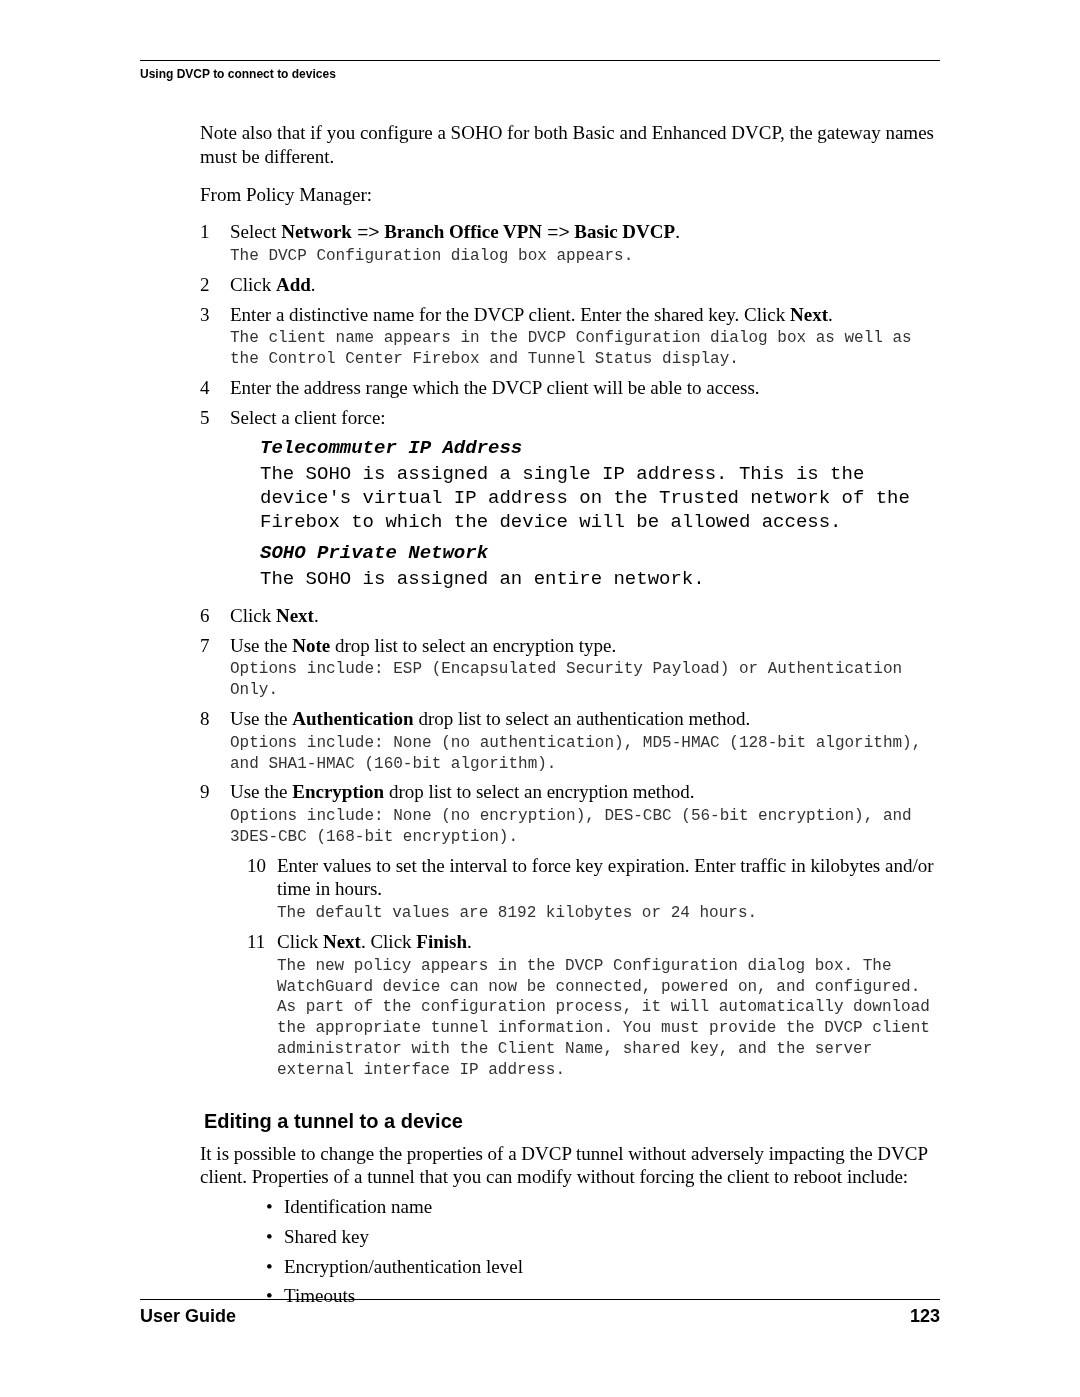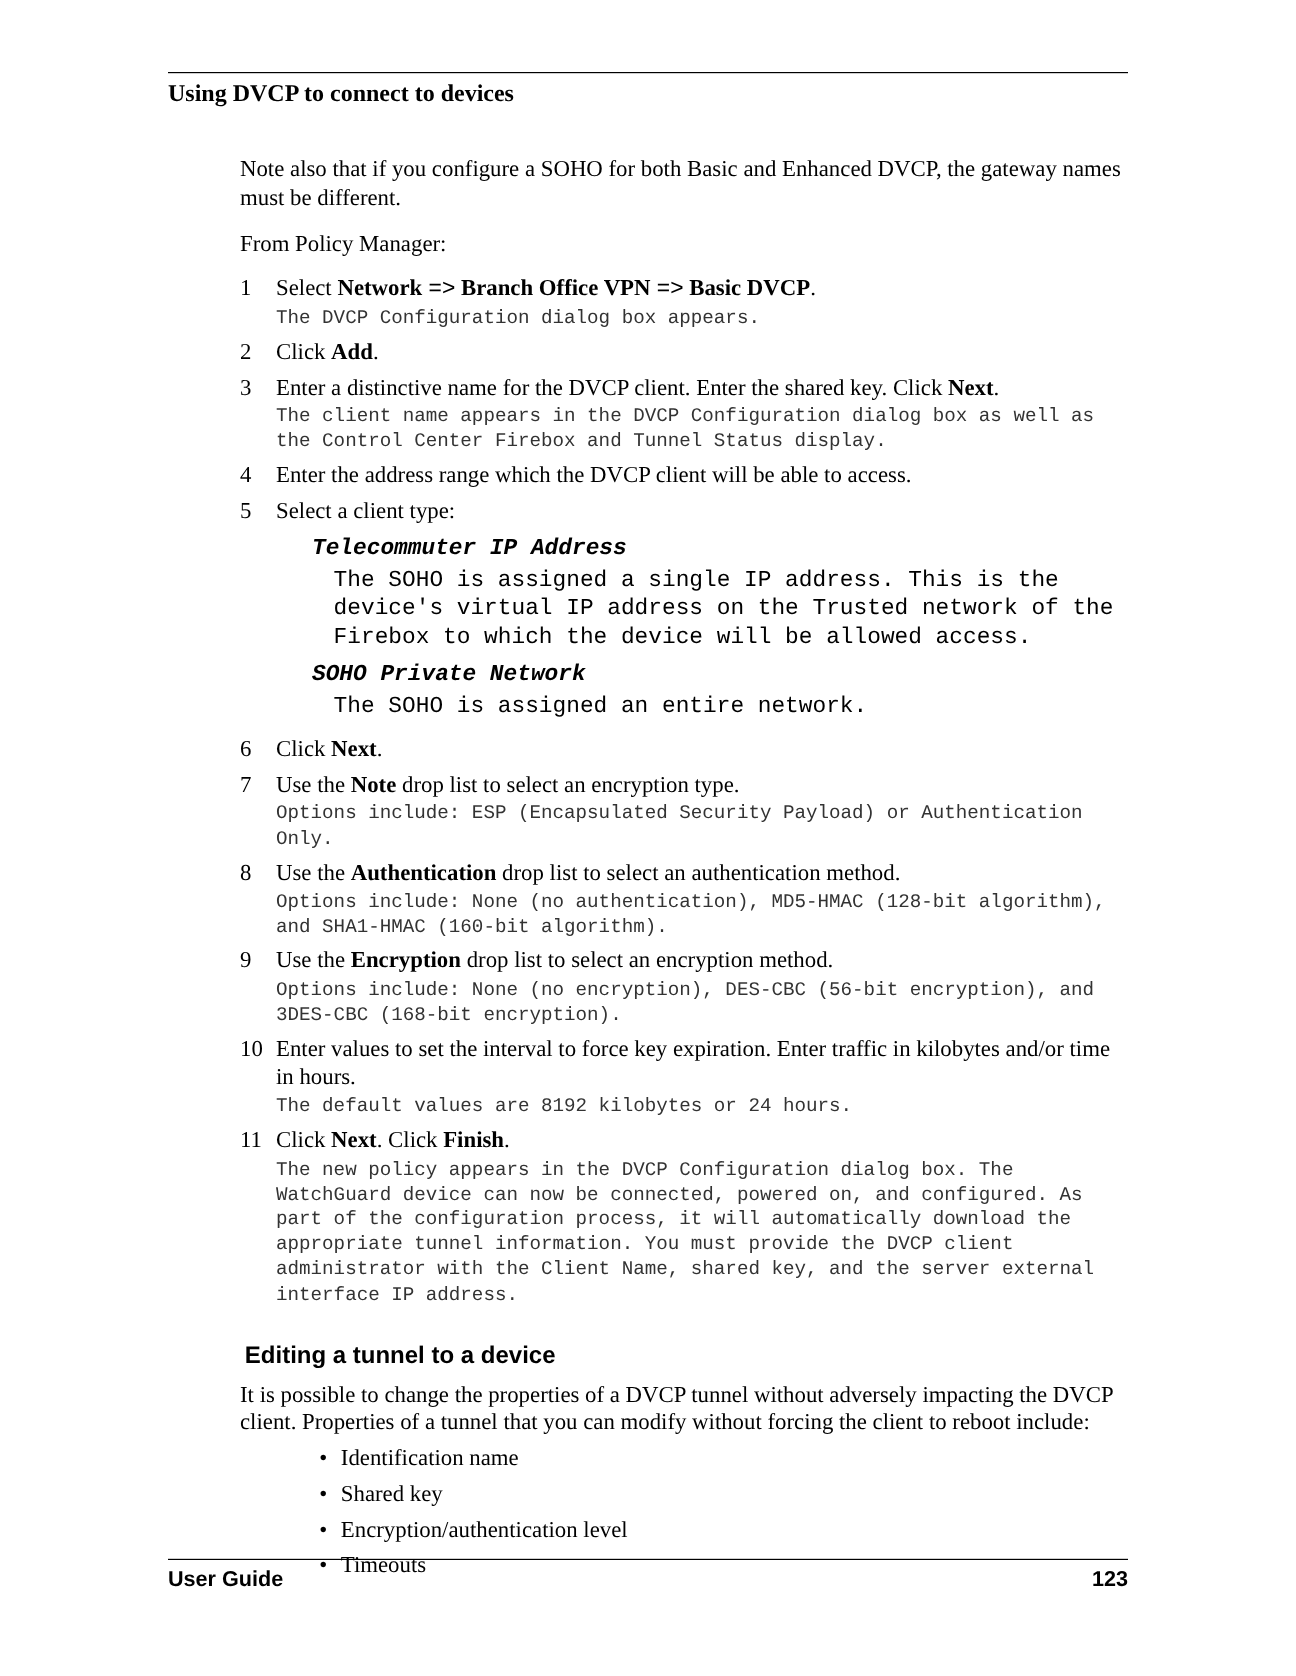--- a/index.html
+++ b/index.html
@@ -18,23 +18,23 @@
     right: 140px;
     top: 60px;
     bottom: 0;
   }
   .hrule {
     border: none;
     border-top: 1px solid #000;
     margin: 0 0 6px 0;
   }
   .header-title {
-    font-family: Liberation Serif, serif;
-    font-weight: bold;
-    font-size: 20px;
+    font-family: Liberation Sans, sans-serif;
+    font-weight: bold;
+    font-size: 12px;
     margin: 0 0 40px 0;
   }
   .body {
     margin-left: 60px;
     font-size: 19px;
     line-height: 1.25;
   }
   .para {
     margin: 0 0 14px 0;
   }
@@ -46,20 +46,21 @@
     margin-bottom: 6px;
   }
   .ol-num {
     width: 30px;
     flex: 0 0 30px;
     text-align: left;
   }
   .ol-two .ol-num {
     width: 30px;
     flex: 0 0 30px;
+    margin-left: 47px;
   }
   .ol-text {
     flex: 1;
   }
   .note {
     font-family: Liberation Mono, monospace;
     font-size: 16px;
     color: #333;
     display: block;
     margin-top: 2px;
@@ -73,21 +74,20 @@
     margin-top: 8px;
     margin-bottom: 6px;
     font-family: Liberation Mono, monospace;
   }
   .sub-title {
     font-style: italic;
     font-weight: bold;
     margin-bottom: 2px;
   }
   .sub-body {
-    margin-left: 18px;
   }
   h2.section {
     font-family: Arial, Helvetica, sans-serif;
     font-size: 20px;
     font-weight: bold;
     margin: 20px 0 8px 4px;
   }
   .bullets {
     margin: 4px 0 0 44px;
   }
@@ -155,21 +155,21 @@
       </div>
 
       <div class="ol-item">
         <div class="ol-num">4</div>
         <div class="ol-text">Enter the address range which the DVCP client will be able to access.</div>
       </div>
 
       <div class="ol-item">
         <div class="ol-num">5</div>
         <div class="ol-text">
-          <span>Select a client type:</span>
+          <span>Select a client force:</span>
 
           <div class="sub-block">
             <div class="sub-title">Telecommuter IP Address</div>
             <div class="sub-body">The SOHO is assigned a single IP address. This is the device's virtual IP address on the Trusted network of the Firebox to which the device will be allowed access.</div>
           </div>
 
           <div class="sub-block">
             <div class="sub-title">SOHO Private Network</div>
             <div class="sub-body">The SOHO is assigned an entire network.</div>
           </div>

